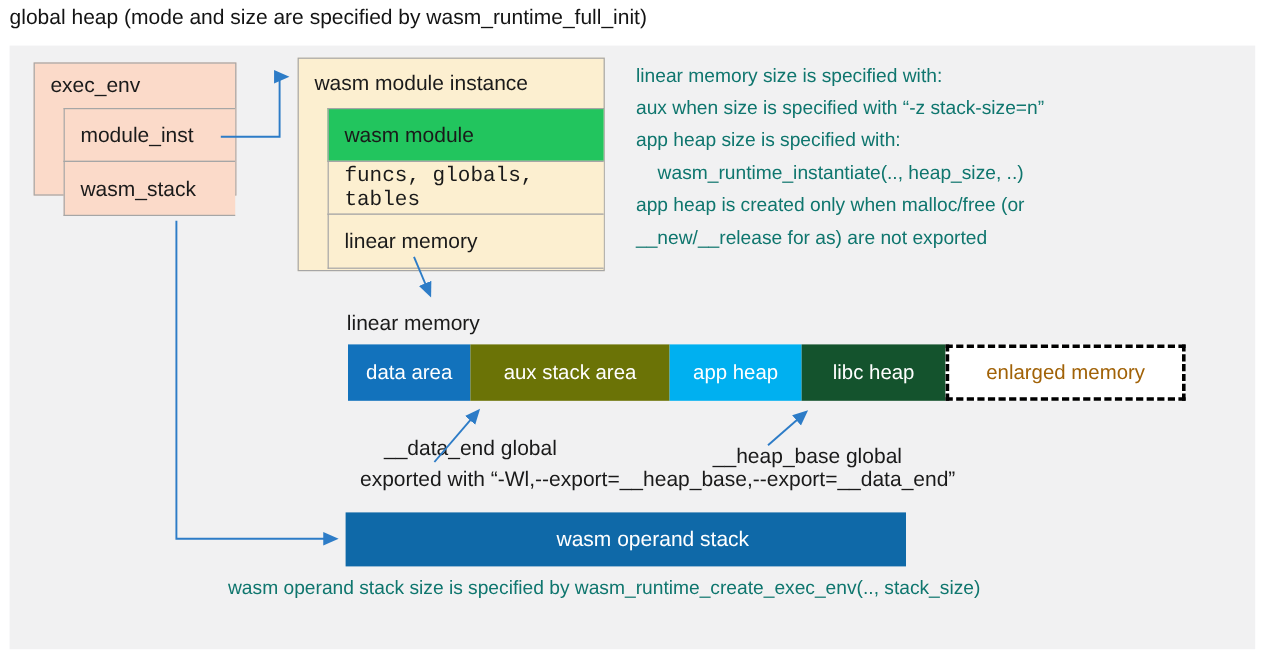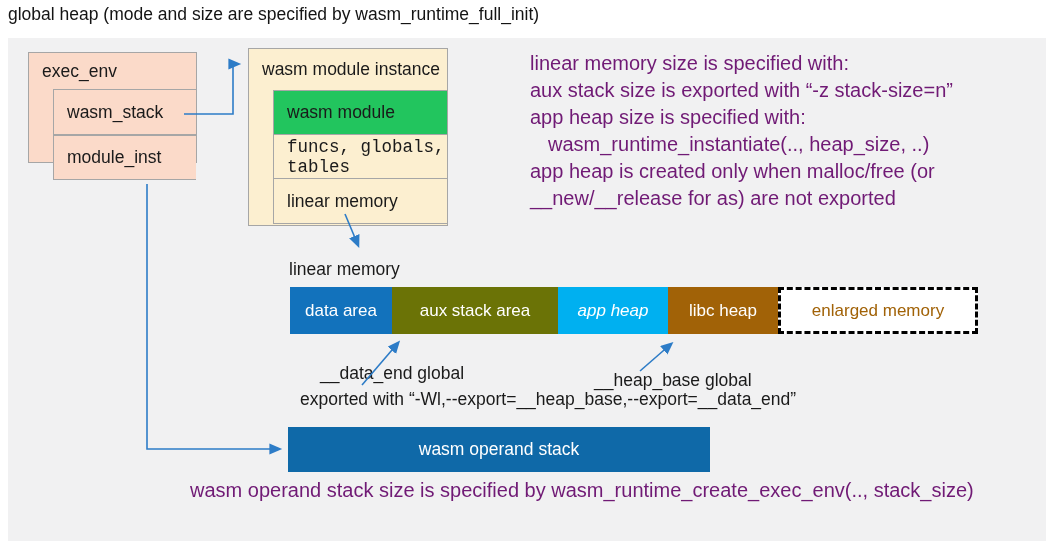--- a/index.html
+++ b/index.html
@@ -9,77 +9,77 @@
   .title{left:8px;top:4px;font-size:17.5px;color:#141414;white-space:nowrap;}
   .panel{left:8px;top:38px;width:1038px;height:503px;background:#f1f1f2;}
   svg.overlay{position:absolute;left:0;top:0;width:1054px;height:547px;pointer-events:none;}
 
   
   .nestbox{box-sizing:border-box;border:1px solid #a6a6a6;}
   .nestbox .hdr{display:flex;align-items:center;padding-left:13px;font-size:17.5px;color:#1a1a1a;box-sizing:border-box;}
   .nestbox .row{box-sizing:border-box;border:1px solid #a6a6a6;border-right:none;display:flex;align-items:center;padding-left:13px;font-size:17.5px;color:#1a1a1a;}
   .rows{margin-left:24px;}
 
-  .noteline{font-size:20px;color:#701a75;line-height:27px;white-space:nowrap;}
+  .noteline{font-size:16px;color:#0f766e;line-height:27px;white-space:nowrap;}
   .indent{padding-left:18px;}
 
   .lm-label{font-size:17.5px;color:#1a1a1a;white-space:nowrap;}
 
   .bar{left:290px;top:287px;height:47px;display:flex;}
   .seg{box-sizing:border-box;height:47px;display:flex;align-items:center;justify-content:center;font-size:17px;white-space:nowrap;}
   .seg.dashed{border:3px dashed #000000;}
 
   .ann{font-size:17.5px;color:#1a1a1a;white-space:nowrap;}
 
-  .opstack{left:288px;top:427px;width:422px;height:45px;display:flex;align-items:center;justify-content:center;color:#ffffff;font-size:17.5px;}
+  .opstack{left:288px;top:427px;width:422px;height:45px;display:flex;align-items:center;justify-content:center;color:#ffffff;font-size:17.5px;padding-left:45px;}
 
   .bottomnote{left:190px;top:477px;}
 </style>
 </head>
 <body>
 
 <div class="stage">
 
   <div class="abs title">global heap (mode and size are specified by wasm_runtime_full_init)</div>
 
   <div class="abs panel" style="background-color: rgb(241, 241, 242);"></div>
 
   <div class="abs nestbox" style="left: 28px; top: 52px; width: 169px; height: 111px; background-color: rgb(251, 218, 201);">
     <div class="hdr" style="height:37px;">exec_env</div>
     <div class="rows">
+      <div class="row" style="height: 45px; background-color: rgb(251, 218, 201);">module_inst</div>
       <div class="row" style="height: 46px; margin-top: -1px; background-color: rgb(251, 218, 201);">wasm_stack</div>
-      <div class="row" style="height: 45px; background-color: rgb(251, 218, 201);">module_inst</div>
     </div>
   </div>
 
-  <div class="abs nestbox" style="left: 248px; top: 48px; width: 200px; height: 178px; background-color: rgb(252, 239, 208);">
+  <div class="abs nestbox" style="left: 248px; top: 48px; width: 256px; height: 178px; background-color: rgb(252, 239, 208);">
     <div class="hdr" style="height:41px;">wasm module instance</div>
     <div class="rows">
       <div class="row" style="height: 45px; background-color: #22c55e;">wasm module</div>
       <div class="row" style="height: 45px; margin-top: -1px; background-color: rgb(252, 239, 208); font-family: Liberation Mono, monospace;">funcs, globals, tables</div>
       <div class="row" style="height: 46px; margin-top: -1px; background-color: rgb(252, 239, 208);">linear memory</div>
     </div>
   </div>
 
   <div class="abs" style="left:530px;top:50px;">
     <div class="noteline">linear memory size is specified with:</div>
-    <div class="noteline">aux stack size is exported with “-z stack-size=n”</div>
+    <div class="noteline">aux when size is specified with “-z stack-size=n”</div>
     <div class="noteline">app heap size is specified with:</div>
     <div class="noteline indent">wasm_runtime_instantiate(.., heap_size, ..)</div>
     <div class="noteline">app heap is created only when malloc/free (or</div>
     <div class="noteline">__new/__release for as) are not exported</div>
   </div>
 
   <div class="abs lm-label" style="left:289px;top:259px;">linear memory</div>
 
   <div class="abs bar">
     <div class="seg" style="background-color: rgb(18, 114, 188); color: rgb(255, 255, 255); width: 102px;">data area</div>
     <div class="seg" style="background-color: rgb(107, 115, 6); color: rgb(255, 255, 255); width: 166px;">aux stack area</div>
-    <div class="seg" style="background-color: rgb(0, 176, 240); color: rgb(255, 255, 255); width: 110px; font-style: italic;">app heap</div>
-    <div class="seg" style="background-color: #a16207; color: rgb(255, 255, 255); width: 110px;">libc heap</div>
+    <div class="seg" style="background-color: rgb(0, 176, 240); color: rgb(255, 255, 255); width: 110px;">app heap</div>
+    <div class="seg" style="background-color: #14532d; color: rgb(255, 255, 255); width: 120px;">libc heap</div>
     <div class="seg dashed" style="background-color: rgb(255, 255, 255); color: #a16207; width: 200px;">enlarged memory</div>
   </div>
 
   <div class="abs ann" style="left:320px;top:363px;">__data_end global</div>
   <div class="abs ann" style="left:594px;top:370px;">__heap_base global</div>
   <div class="abs ann" style="left:300px;top:389px;">exported with “-Wl,--export=__heap_base,--export=__data_end”</div>
 
   <div class="abs opstack" style="background-color: rgb(15, 105, 168);">wasm operand stack</div>
 
   <div class="abs bottomnote">

